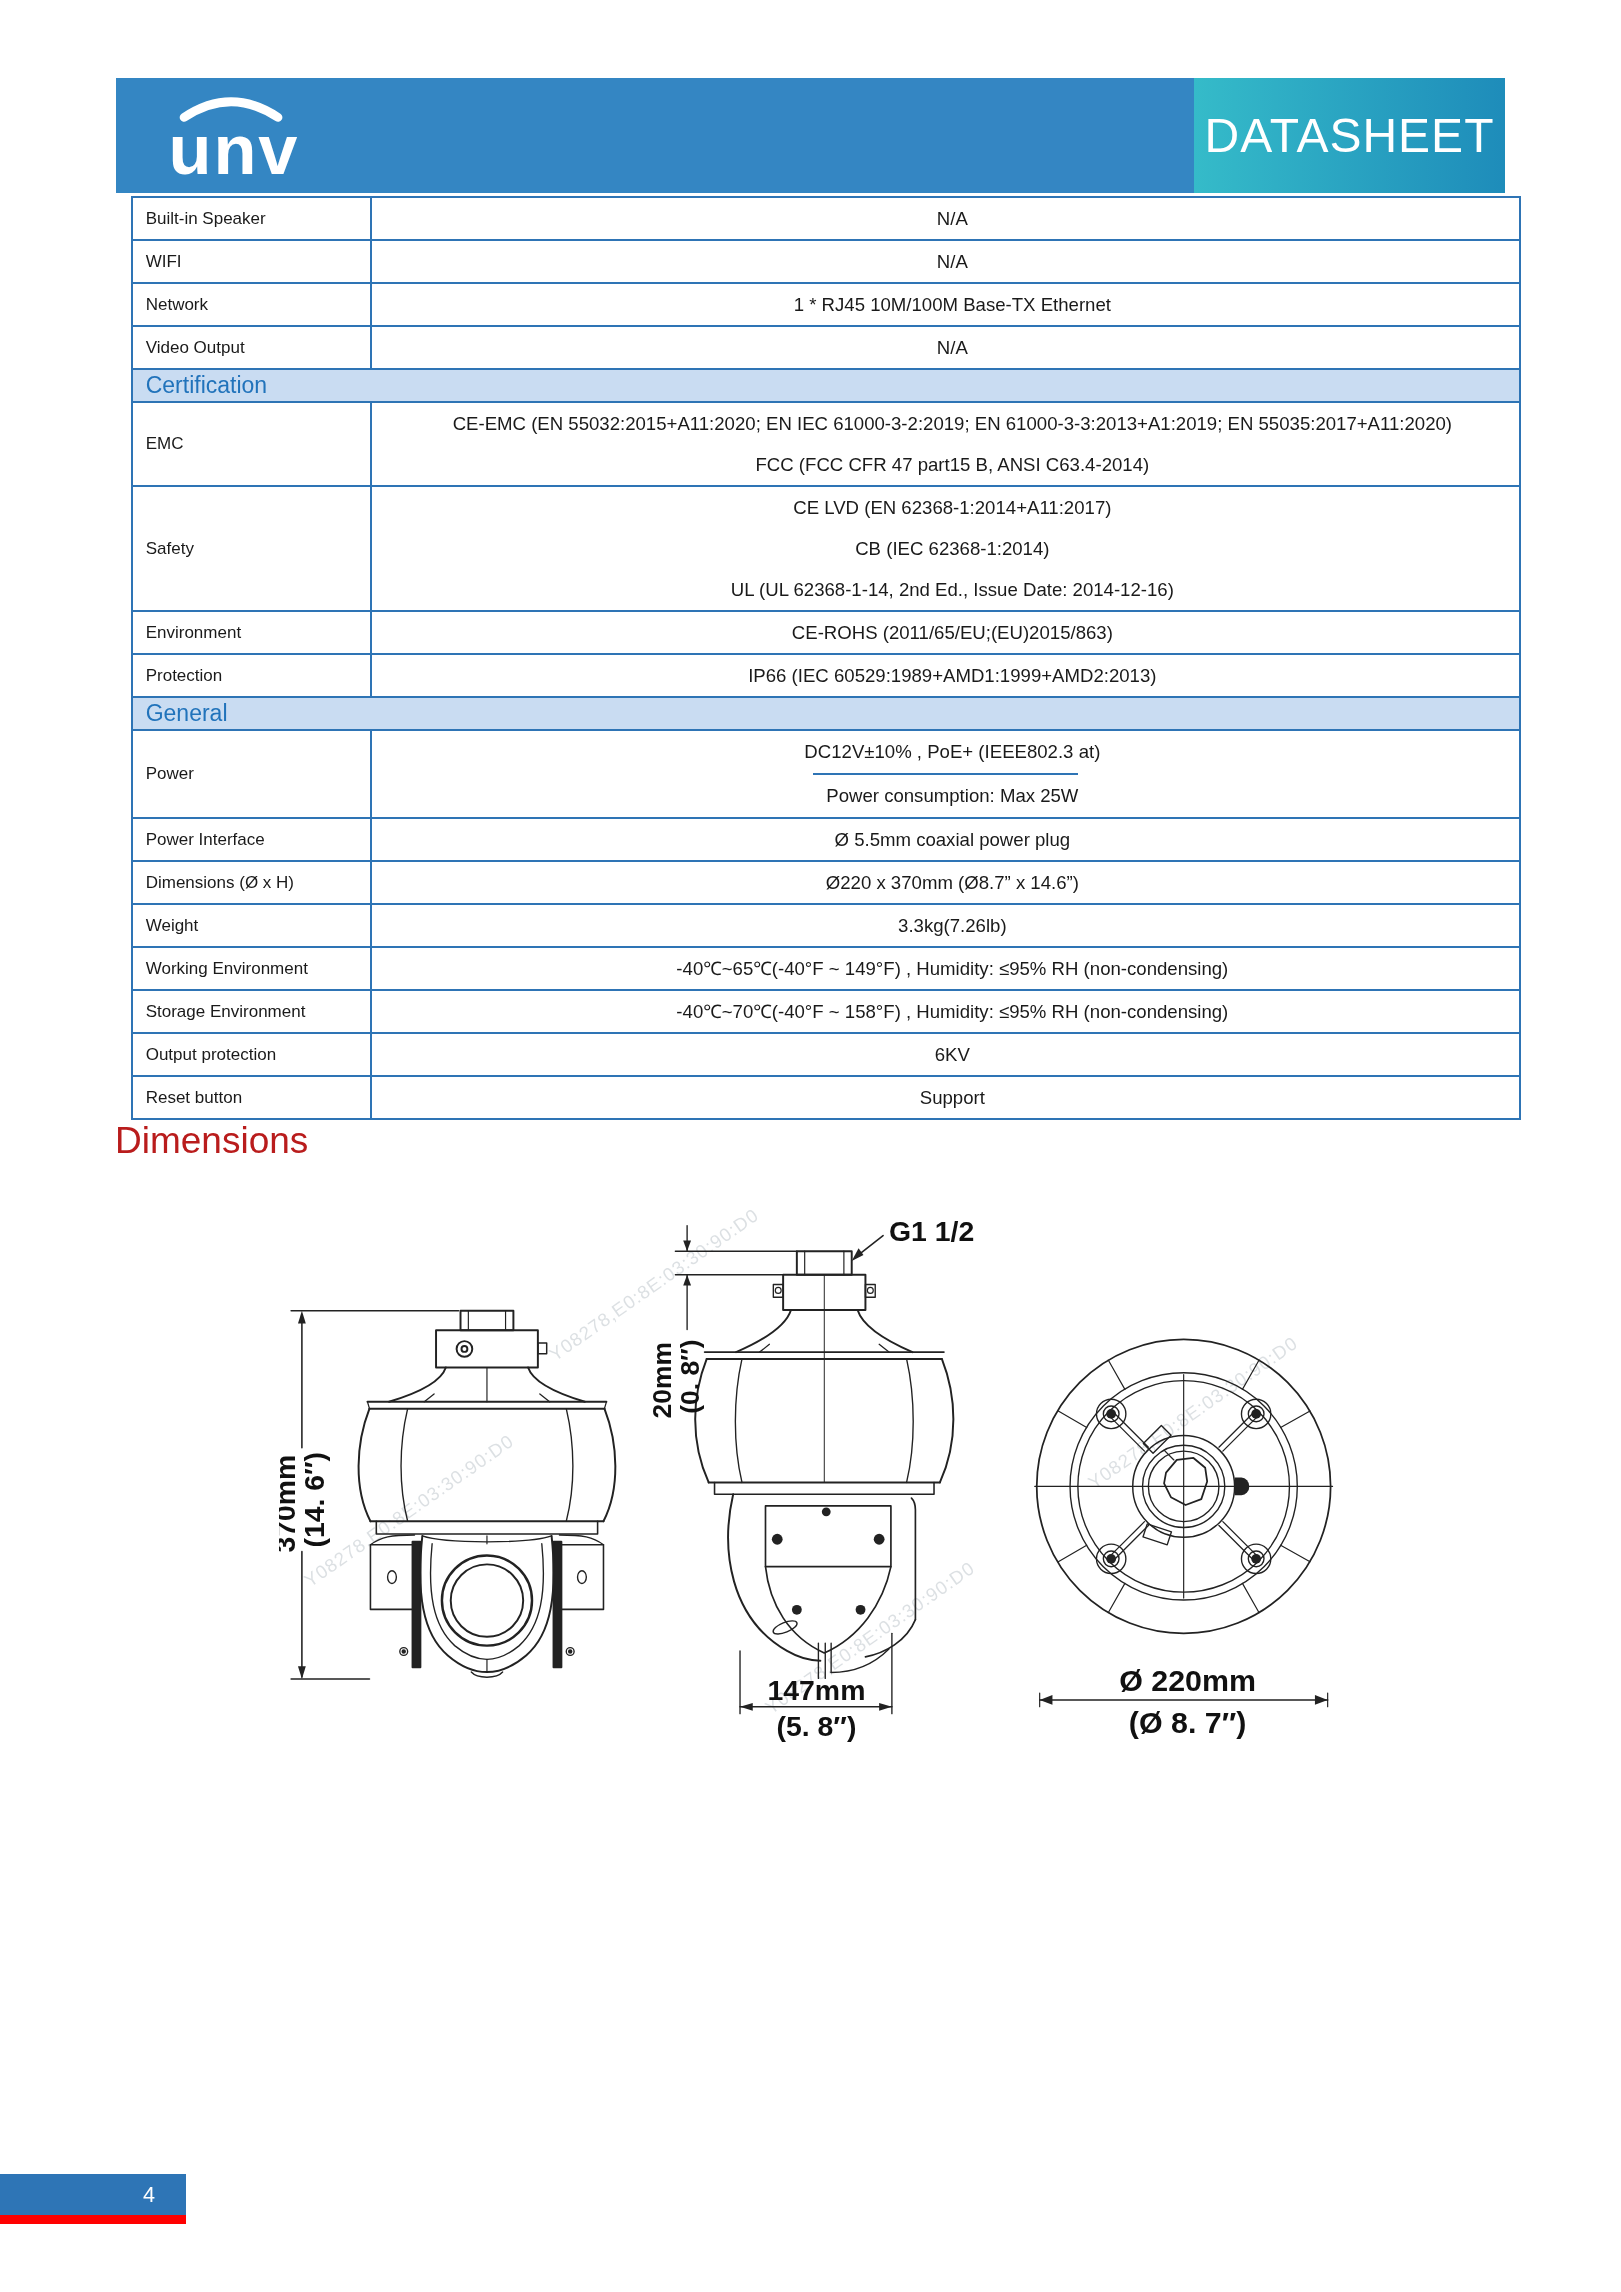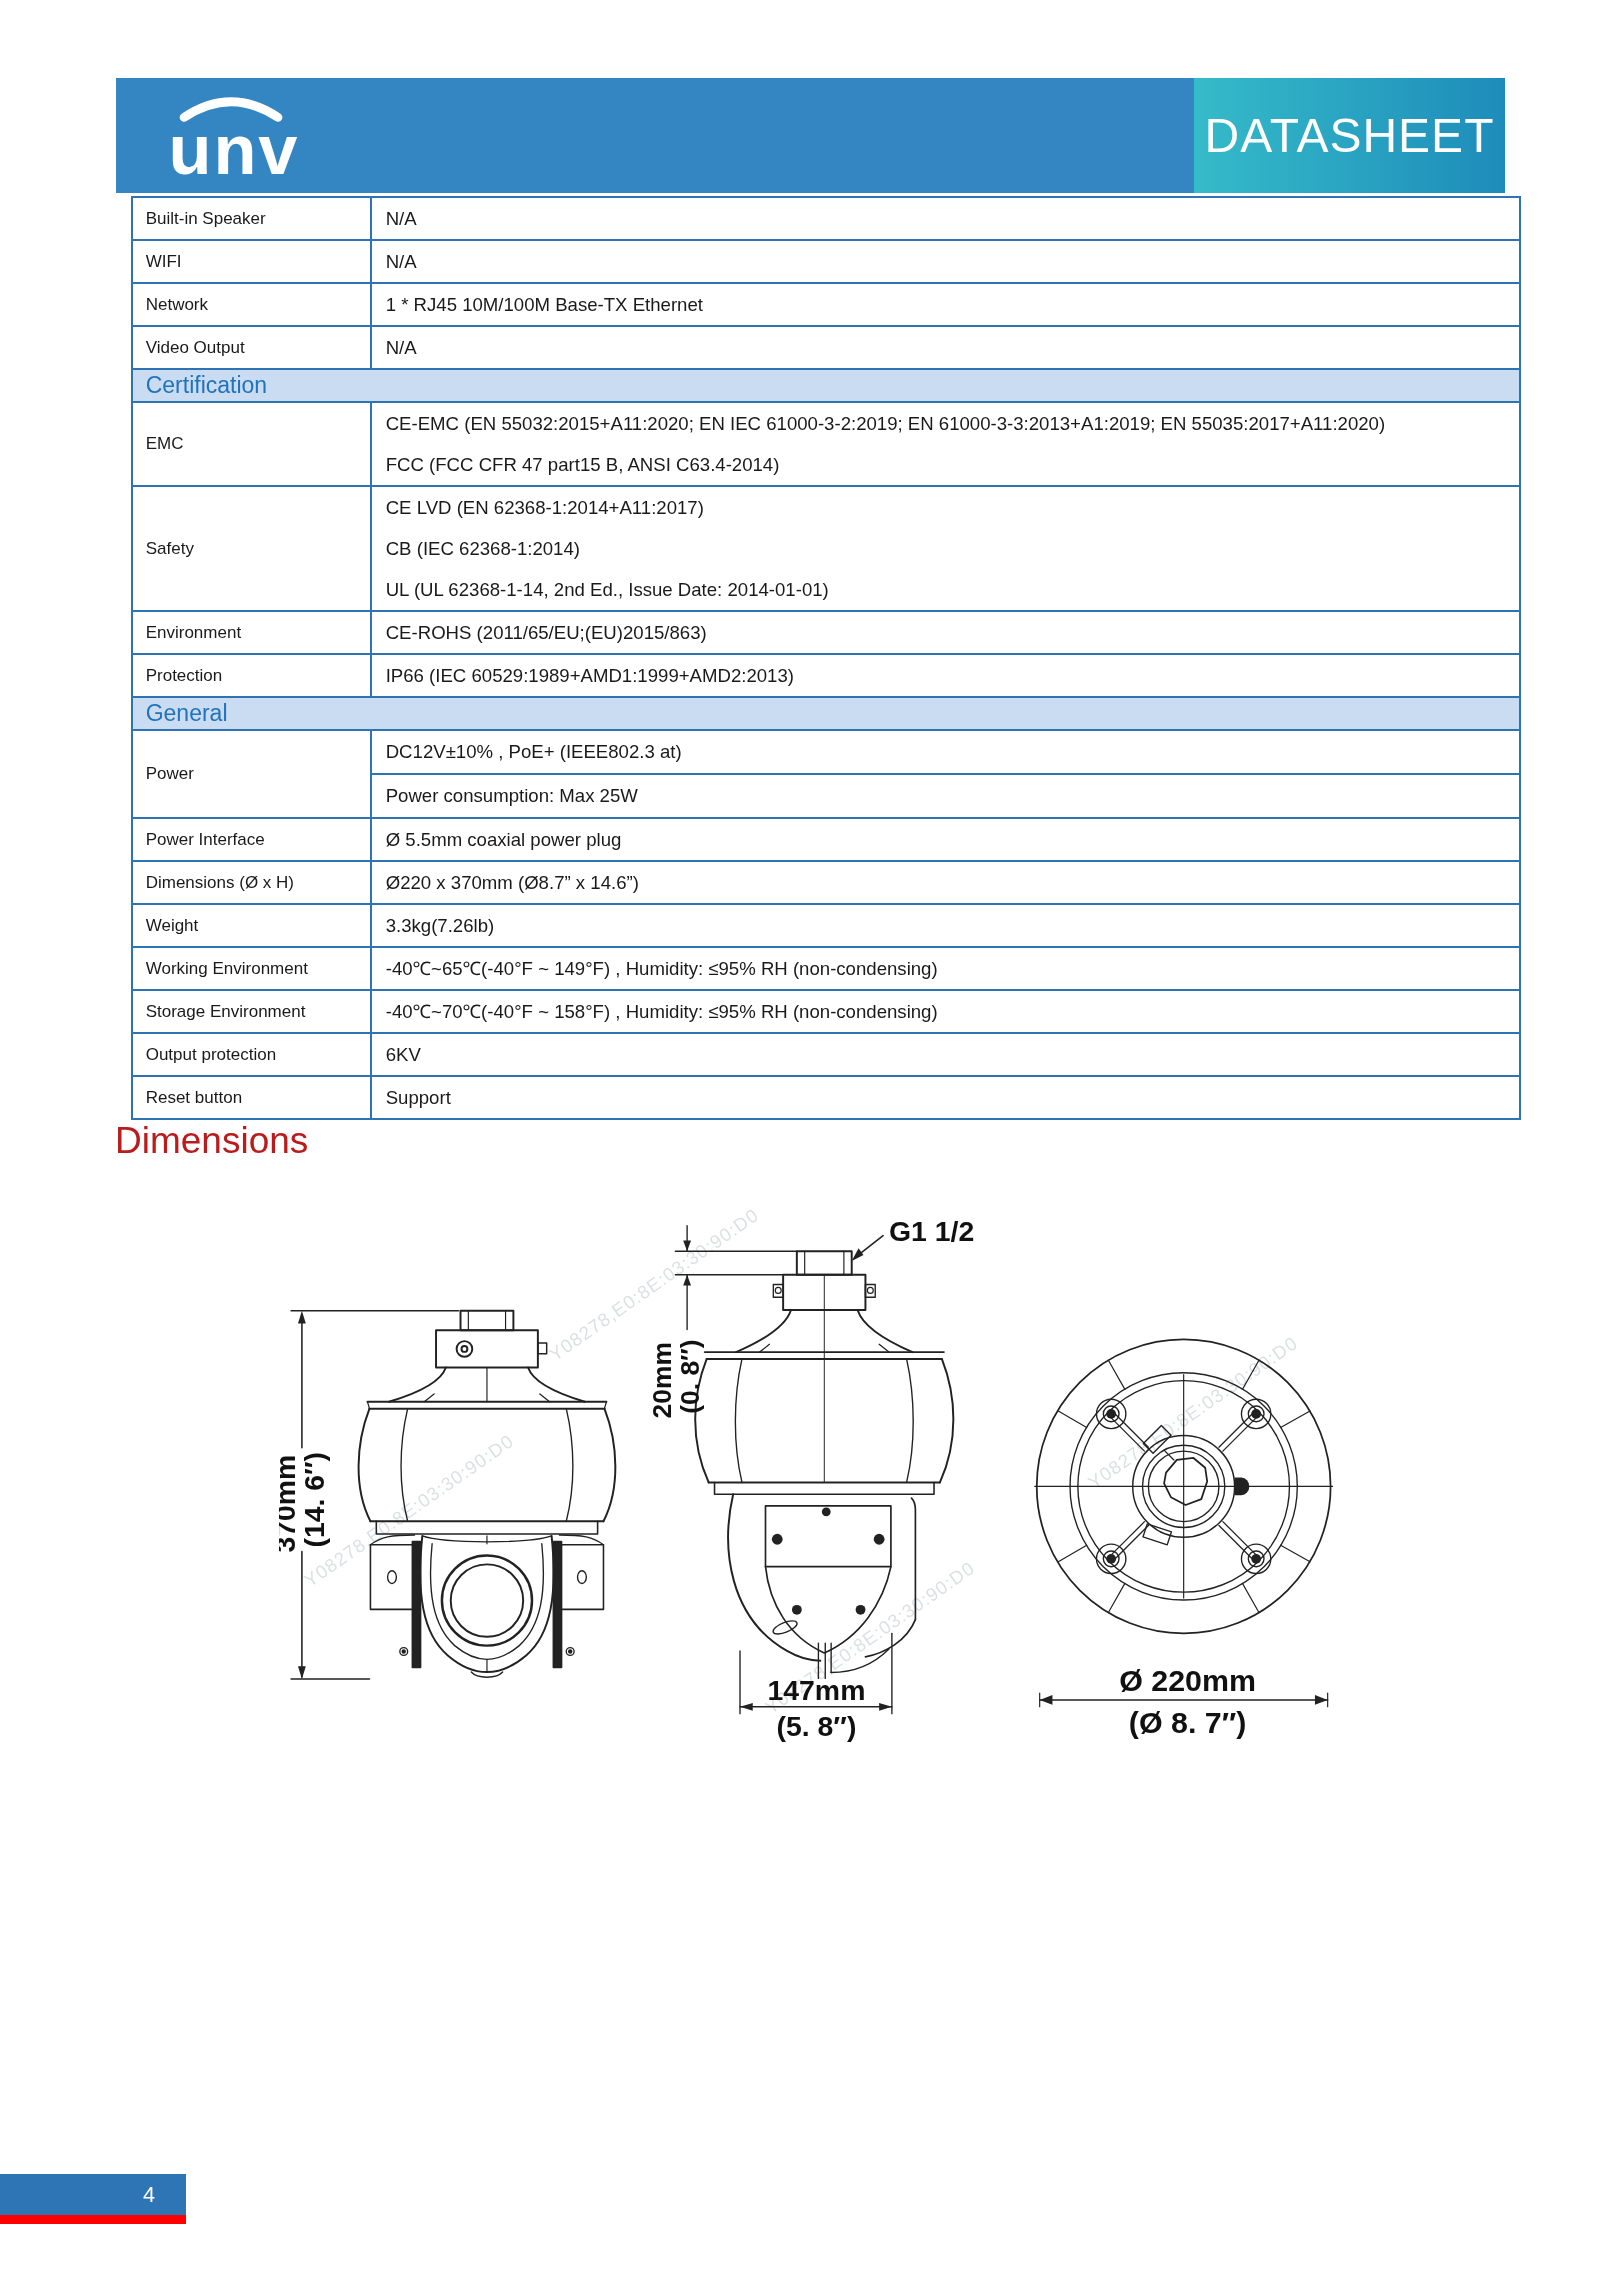--- a/index.html
+++ b/index.html
@@ -27,21 +27,21 @@
   .trow:first-child { border-top:none; }
   .trow.section {
     background:#C9DCF2; min-height:33px; align-items:center;
     padding-left:12.7px; color:#2173BB; font-size:23px;
   }
   .tlabel {
     width:239px; flex:0 0 239px; border-right:2px solid #2E74B5;
     display:flex; align-items:center; padding-left:12.7px;
     font-size:17px; color:#1a1a1a; box-sizing:border-box;
   }
-  .tvalue { flex:1; display:flex; flex-direction:column; justify-content:center; font-size:18.6px; color:#1a1a1a; }
+  .tvalue { flex:1; display:flex; flex-direction:column; justify-content:center; font-size:18.6px; color:#1a1a1a;align-items:center; }
   .vline { line-height:41px; padding-left:13.7px; white-space:nowrap; }
   .tvalue.split { justify-content:stretch; }
   .subcell { line-height:42px; padding-left:13.7px; border-top:2px solid #2E74B5; white-space:nowrap; }
   .subcell:first-child { border-top:none; }
 
   
   .dim-heading { position:absolute; left:115px; top:1120px; margin:0; font-size:37px; font-weight:400; color:#b91c1c; }
   .drawing { position:absolute; }
   .drawing path, .drawing line, .drawing rect, .drawing circle, .drawing ellipse, .drawing polyline
     { vector-effect:none; }
@@ -107,21 +107,21 @@
         <div class="tvalue">
           <div class="vline">CE-EMC (EN 55032:2015+A11:2020; EN IEC 61000-3-2:2019; EN 61000-3-3:2013+A1:2019; EN 55035:2017+A11:2020)</div>
           <div class="vline">FCC (FCC CFR 47 part15 B, ANSI C63.4-2014)</div>
         </div>
       </div>
       <div class="trow">
         <div class="tlabel">Safety</div>
         <div class="tvalue">
           <div class="vline">CE LVD (EN 62368-1:2014+A11:2017)</div>
           <div class="vline">CB (IEC 62368-1:2014)</div>
-          <div class="vline">UL (UL 62368-1-14, 2nd Ed., Issue Date: 2014-01-01)</div>
+          <div class="vline">UL (UL 62368-1-14, 2nd Ed., Issue Date: 2014-12-16)</div>
         </div>
       </div>
       <div class="trow">
         <div class="tlabel">Environment</div>
         <div class="tvalue">
           <div class="vline">CE-ROHS (2011/65/EU;(EU)2015/863)</div>
         </div>
       </div>
       <div class="trow">
         <div class="tlabel">Protection</div>

